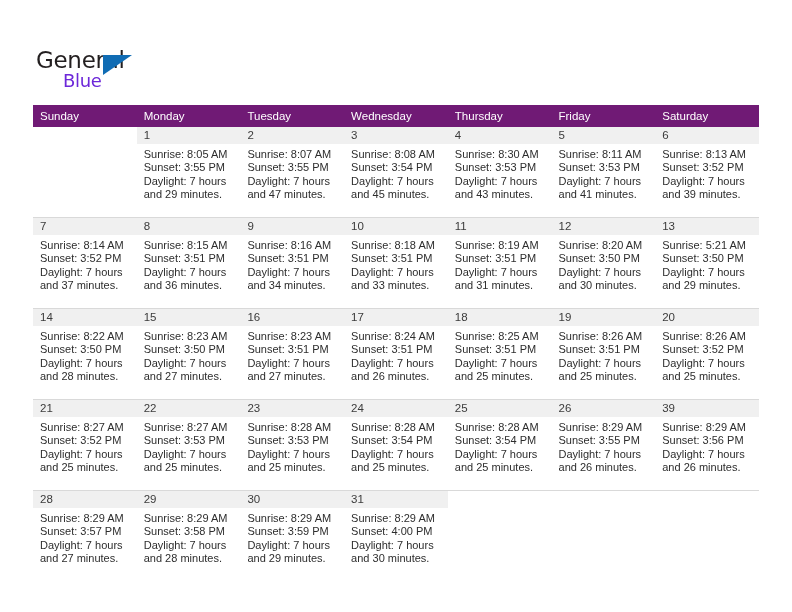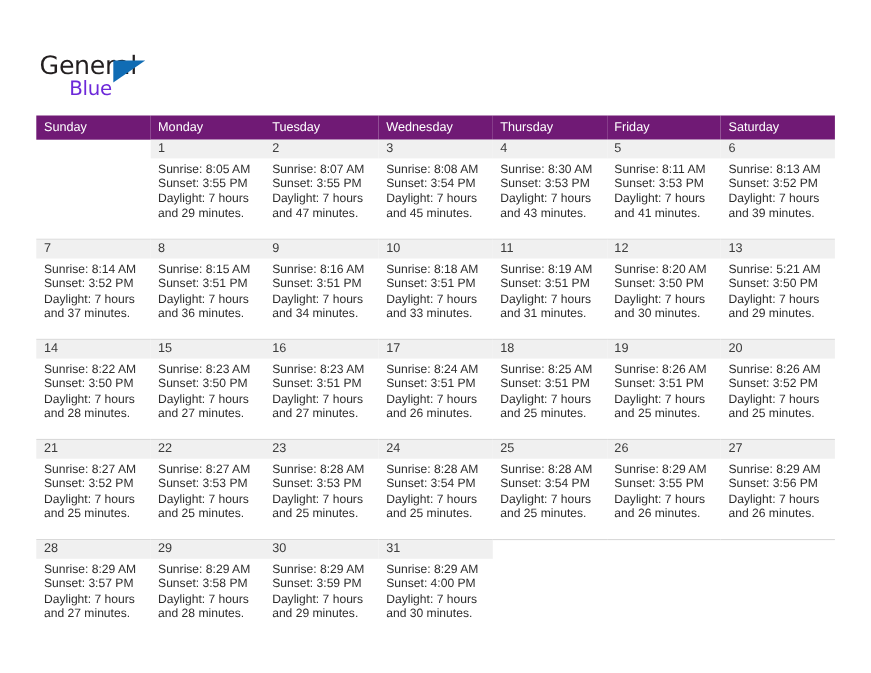--- a/index.html
+++ b/index.html
@@ -475,21 +475,21 @@
               <div class="details">
                 <div>Sunrise: 8:29 AM</div>
                 <div>Sunset: 3:55 PM</div>
                 <div>Daylight: 7 hours</div>
                 <div>and 26 minutes.</div>
               </div>
             </div>
           </td>
           <td>
             <div class="cell">
-              <div class="daynum-band">27</div>
+              <div class="daynum-band">39</div>
               <div class="details">
                 <div>Sunrise: 8:29 AM</div>
                 <div>Sunset: 3:56 PM</div>
                 <div>Daylight: 7 hours</div>
                 <div>and 26 minutes.</div>
               </div>
             </div>
           </td>
         </tr>
         <tr class="week-row sep">

